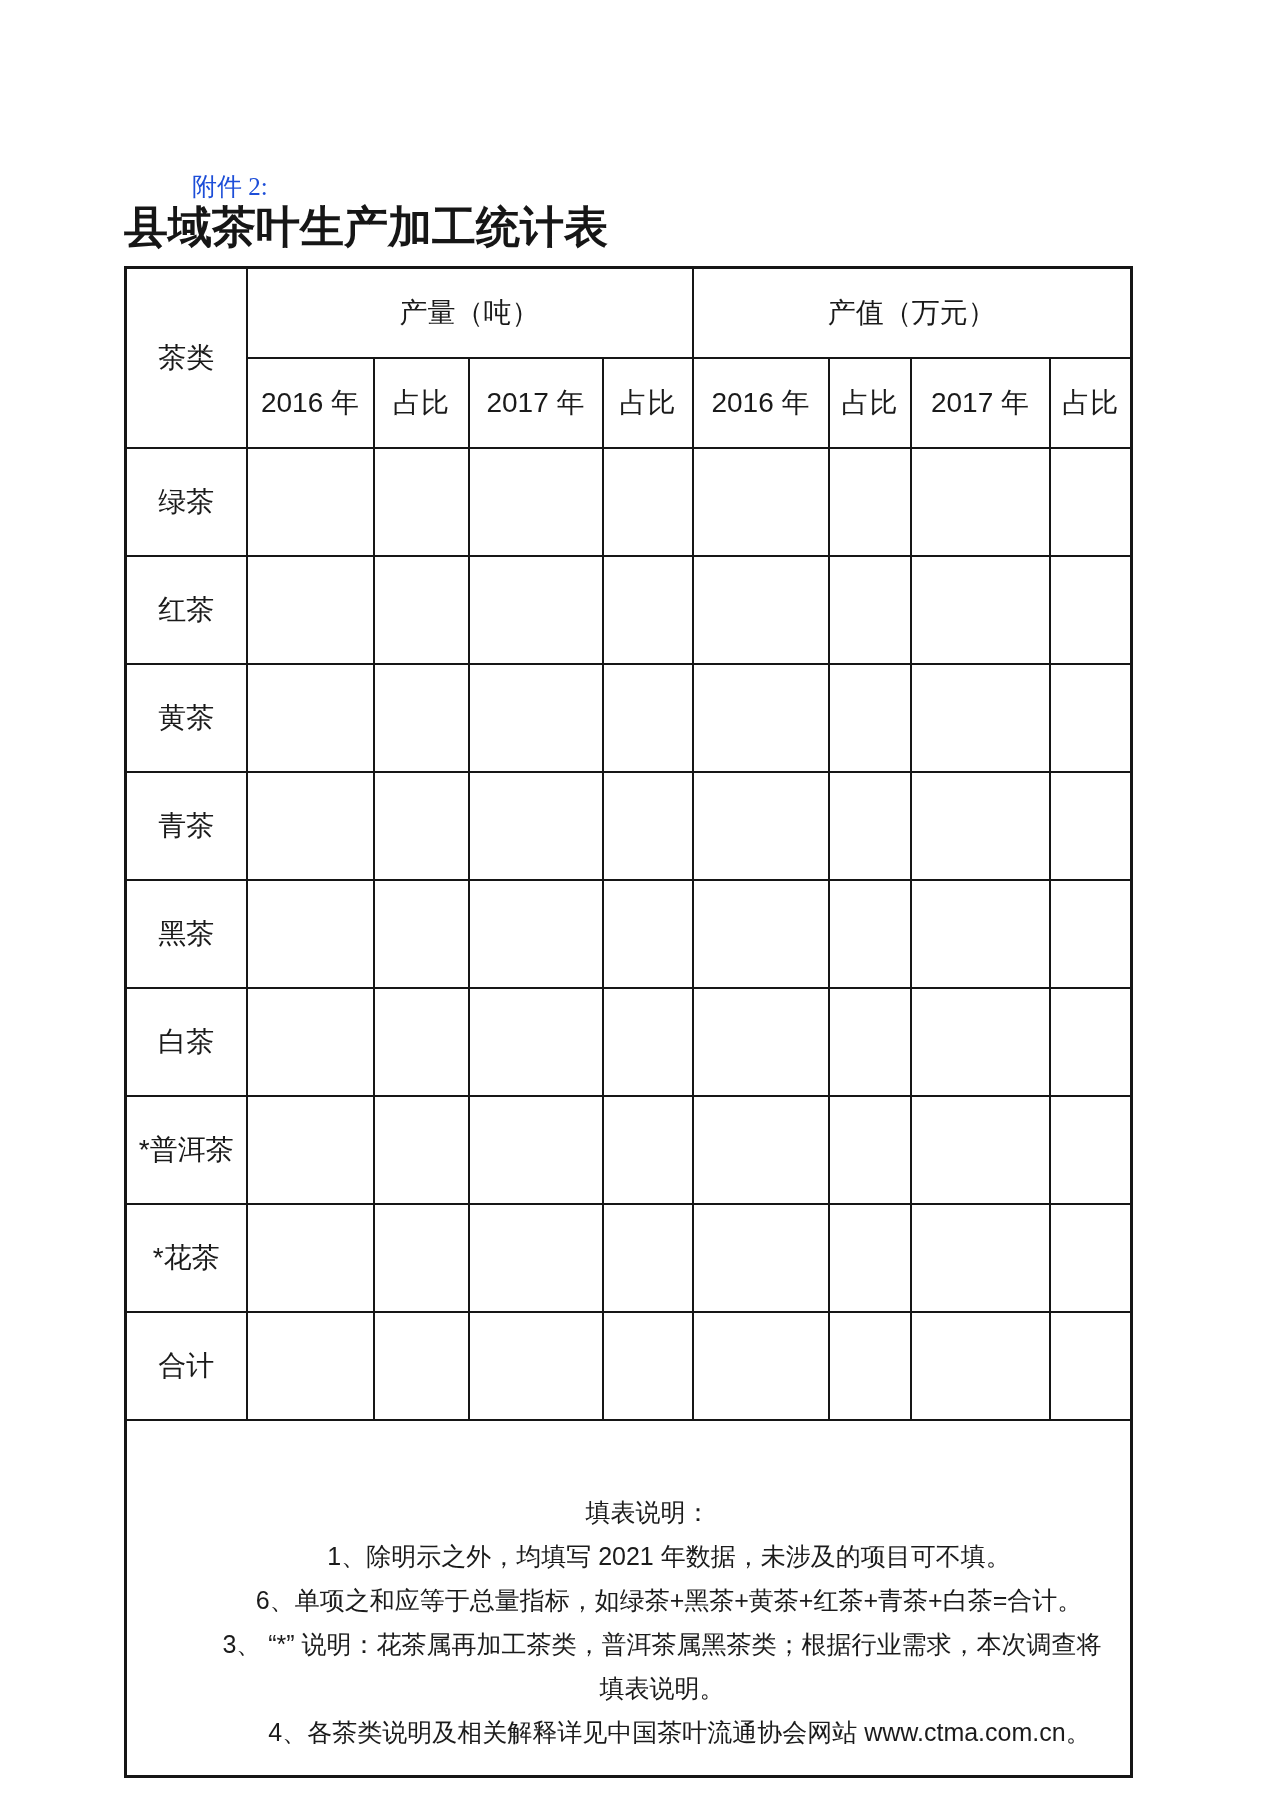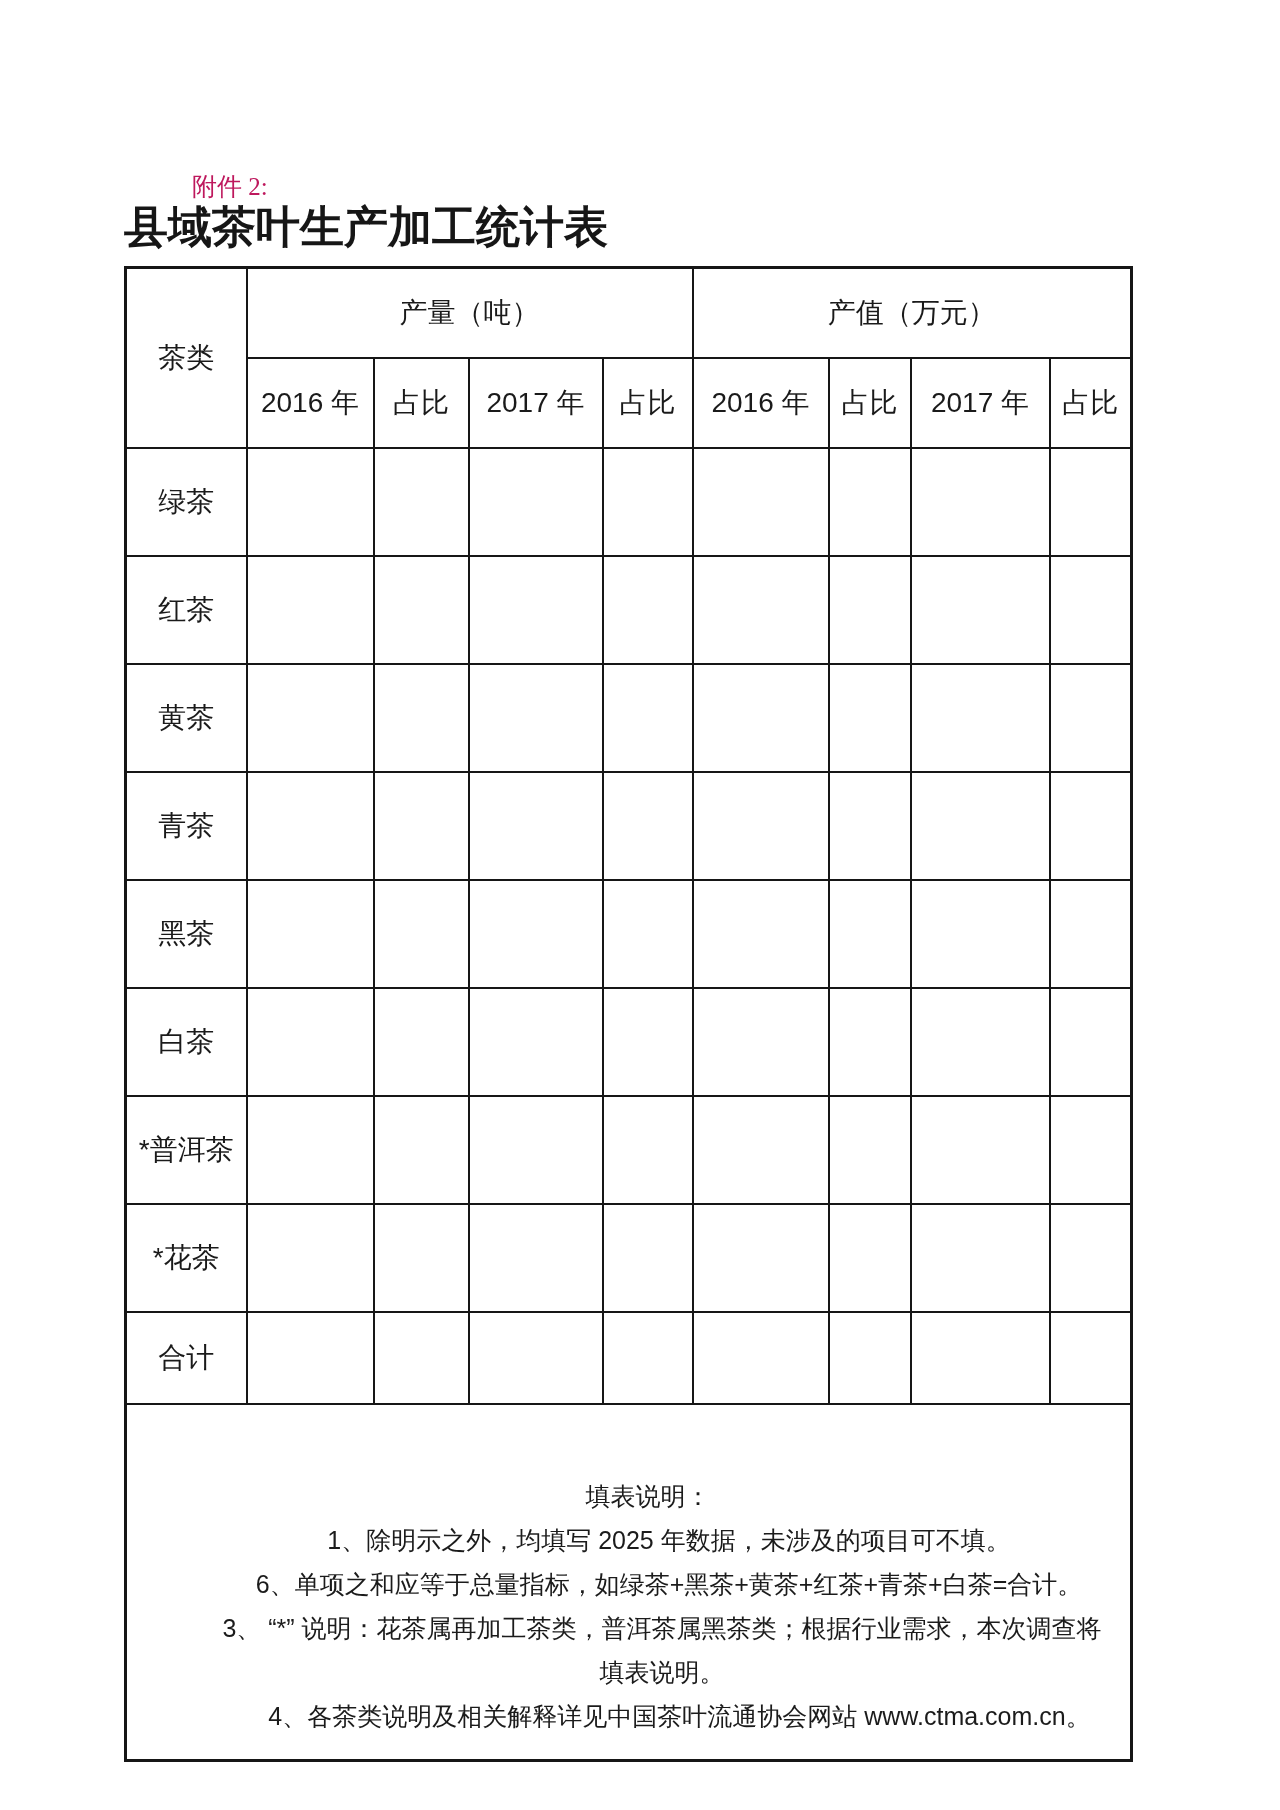--- a/index.html
+++ b/index.html
@@ -3,21 +3,21 @@
 <meta charset="utf-8">
 <style>
   html,body{margin:0;padding:0;}
   body{
     width:1280px;height:1810px;background:#ffffff;position:relative;
     font-family:"Liberation Sans",sans-serif;color:#1a1a1a;
     -webkit-font-smoothing:antialiased;
   }
   .attachment-label{
     position:absolute;left:192px;top:170px;
-    font-family:"Liberation Serif",serif;font-size:25px;color:#be185d;
+    font-family:"Liberation Serif",serif;font-size:25px;color:#1d4ed8;
     white-space:nowrap;
   }
   .page-title{
     position:absolute;left:124px;top:198px;width:1052px;
     text-align:left;font-size:44px;font-weight:bold;color:#161616;
     white-space:nowrap;
   }
   table.stats-table{
     position:absolute;left:124px;top:266px;
     border-collapse:collapse;table-layout:fixed;
@@ -25,21 +25,21 @@
   }
   table.stats-table td{
     border:2px solid #161616;
     padding:0;margin:0;
     text-align:center;vertical-align:middle;
     font-size:28px;color:#1a1a1a;
     overflow:hidden;white-space:nowrap;
   }
   tr.hdr-row{height:90px;}
   tr.data-row{height:108px;}
-  tr.total-row{height:92px;}
+  tr.total-row{height:108px;}
   tr.notes-row{height:357px;}
   td.notes-cell{vertical-align:top;text-align:left;}
   .notes-inner{
     padding-top:48px;
     font-size:25px;line-height:44px;color:#1b1b1b;
   }
   .note-heading{padding-left:8px;margin-left:31px;}
   .note-indent-a{padding-left:81px;}
   .note-indent-b{padding-left:67px;}
   .note-indent-c{padding-left:102px;}
@@ -188,21 +188,21 @@
     <td></td>
         <td></td>
     <td></td>
         <td></td>
   </tr>
 
   <tr class="notes-row">
     <td colspan="9" class="notes-cell">
       <div class="notes-inner">
         <div class="note-line note-heading">填表说明：</div>
-        <div class="note-line note-indent-a">1、除明示之外，均填写 2025 年数据，未涉及的项目可不填。</div>
+        <div class="note-line note-indent-a">1、除明示之外，均填写 2021 年数据，未涉及的项目可不填。</div>
         <div class="note-line note-indent-a">6、单项之和应等于总量指标，如绿茶+黑茶+黄茶+红茶+青茶+白茶=合计。</div>
         <div class="note-line note-indent-b">3、 “*” 说明：花茶属再加工茶类，普洱茶属黑茶类；根据行业需求，本次调查将</div>
         <div class="note-line note-indent-b">填表说明。</div>
         <div class="note-line note-indent-c">4、各茶类说明及相关解释详见中国茶叶流通协会网站 www.ctma.com.cn。</div>
       </div>
     </td>
   </tr>
 </tbody>
   </table>
 

